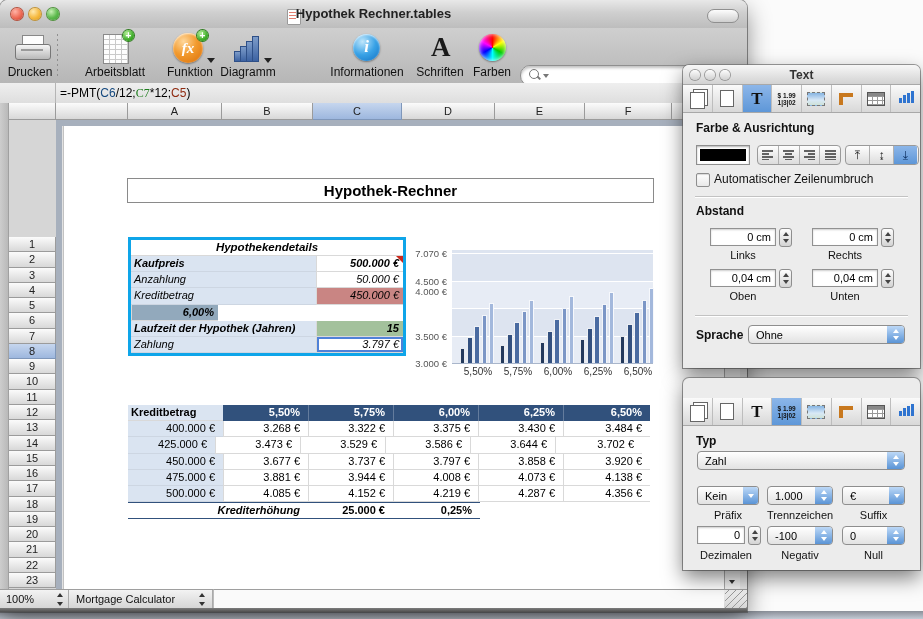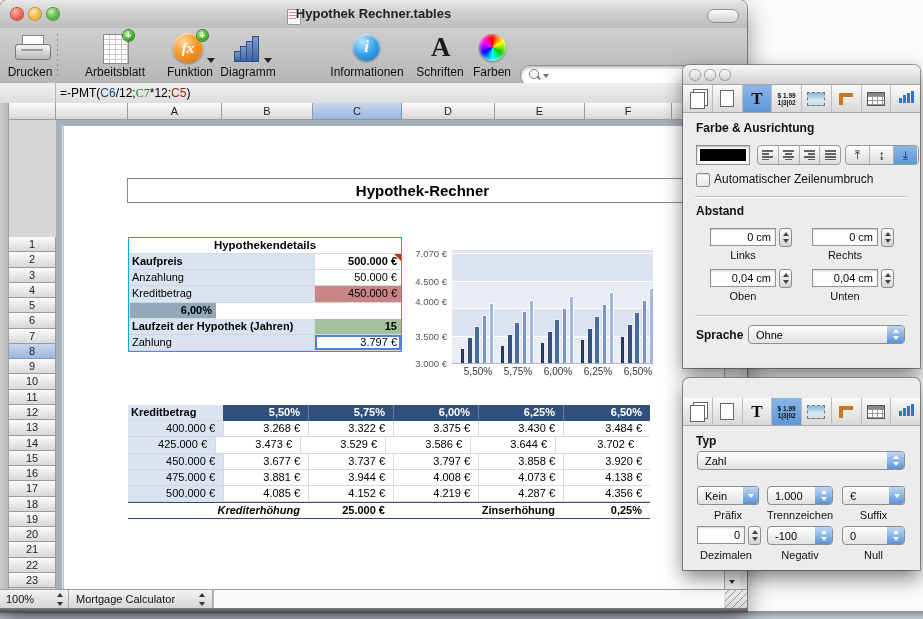--- a/index.html
+++ b/index.html
@@ -106,21 +106,21 @@
   #page-layer{left:0;top:0;width:923px;height:619px;pointer-events:none;}
   #sheet-title-box{left:127px;top:178px;width:525px;height:23px;border:1px solid #8a8a8a;background:#fff;
     text-align:center;font-size:15px;font-weight:bold;line-height:23px;color:#000;}
 
   
   .d-row{position:absolute;left:0;display:flex;width:272px;box-sizing:border-box;}
   .d-label{width:185px;box-sizing:border-box;background:#dae4f1;padding-left:3px;font-size:11px;line-height:15.2px;
     border-bottom:1px solid #cdd6e2;color:#000;overflow:hidden;white-space:nowrap;}
   .d-value{width:87px;box-sizing:border-box;text-align:right;padding-right:4px;font-size:11px;line-height:15.2px;
     border-bottom:1px solid #d9d9d9;border-left:1px solid #d9d9d9;position:relative;color:#000;}
-  #details-table{left:128px;top:237px;width:272px;border:1px solid #0ea5e9;box-sizing:content-box;}
+  #details-table{left:128px;top:237px;width:272px;border:3px solid #0ea5e9;box-sizing:content-box;font-style:italic;}
   #details-title{width:272px;text-align:center;font-weight:bold;font-size:11.5px;line-height:15px;background:#fff;
     border-bottom:1px solid #d9d9d9;}
   .comment-flag{position:absolute;right:0;top:0;width:0;height:0;
     border-left:7px solid transparent;border-top:7px solid #cc2a1e;}
   .cell-selected{box-shadow:inset 0 0 0 2px #4f81d8;}
 
   
   #rate-table{left:128px;top:405px;width:522px;}
   .r-row{display:flex;width:522px;}
   .r-cell{box-sizing:border-box;font-size:11px;line-height:15.2px;text-align:right;padding-right:8px;
@@ -324,21 +324,21 @@
       <div class="row-header" style="top: 452.94px; height: 15.27px; border-top: none;">23</div>
     </div>
 
   <div class="abs" id="canvas">
     <div class="abs" id="canvas-band-top"></div>
     <div class="abs" id="canvas-band-left"></div>
     <div class="abs" id="page"></div>
   </div>
 
   <div class="abs" id="page-layer">
-    <div class="abs" id="sheet-title-box" style="pointer-events:auto;padding-left:32px;">Hypothek-Rechner</div>
+    <div class="abs" id="sheet-title-box" style="pointer-events:auto;">Hypothek-Rechner</div>
     <div class="abs" id="details-table" style="pointer-events:auto;">
       <div id="details-title">Hypothekendetails</div>
       <div id="details-rows">
           <div class="d-row" style="position: relative;">
             <div class="d-label" style="font-weight: bold;">Kaufpreis</div>
             <div class="d-value" style="background: rgb(255, 255, 255); font-weight: bold;">500.000 €<div class="comment-flag"></div></div>
           </div>
           <div class="d-row" style="position: relative;">
             <div class="d-label">Anzahlung</div>
             <div class="d-value" style="background: rgb(255, 255, 255);">50.000 €</div>
@@ -393,21 +393,21 @@
           <div class="bar" style="left: 156.8px; width: 5.4px; top: 42.215px; height: 70.785px; background: rgb(163, 184, 220);"></div>
           <div class="bar" style="left: 168px; width: 5.4px; top: 86.38px; height: 26.62px; background: rgb(35, 57, 92);"></div>
           <div class="bar" style="left: 175.2px; width: 5.4px; top: 74.39px; height: 38.61px; background: rgb(51, 80, 127);"></div>
           <div class="bar" style="left: 182.4px; width: 5.4px; top: 62.4px; height: 50.6px; background: rgb(74, 107, 161);"></div>
           <div class="bar" style="left: 189.6px; width: 5.4px; top: 50.41px; height: 62.59px; background: rgb(123, 150, 198);"></div>
           <div class="bar" style="left: 196.8px; width: 5.4px; top: 38.42px; height: 74.58px; background: rgb(163, 184, 220);"></div>
         </div>
       <div id="chart-ylabels">
           <div class="ytick" style="top: 4px;">7.070 €</div>
           <div class="ytick" style="top: 31.5px;">4.500 €</div>
-          <div class="ytick" style="top: 52px;">4.000 €</div>
+          <div class="ytick" style="top: 42px;">4.000 €</div>
           <div class="ytick" style="top: 86.5px;">3.500 €</div>
           <div class="ytick" style="top: 114px;">3.000 €</div>
         </div>
       <div id="chart-xlabels">
           <div class="xtick" style="left: 58px;">5,50%</div>
           <div class="xtick" style="left: 98px;">5,75%</div>
           <div class="xtick" style="left: 138px;">6,00%</div>
           <div class="xtick" style="left: 178px;">6,25%</div>
           <div class="xtick" style="left: 218px;">6,50%</div>
         </div>
@@ -457,21 +457,20 @@
           <div class="r-cell r-amount" style="width: 95px;">500.000 €</div>
           <div class="r-cell" style="width: 85px; border-left: 1px solid rgb(217, 217, 217);">4.085 €</div>
           <div class="r-cell" style="width: 85px; border-left: 1px solid rgb(217, 217, 217);">4.152 €</div>
           <div class="r-cell" style="width: 85px; border-left: 1px solid rgb(217, 217, 217);">4.219 €</div>
           <div class="r-cell" style="width: 85px; border-left: 1px solid rgb(217, 217, 217);">4.287 €</div>
           <div class="r-cell" style="width: 87px; border-left: 1px solid rgb(217, 217, 217);">4.356 €</div>
         </div>
         <div class="r-row">
           <div class="r-cell r-foot" style="width: 180px; font-style: italic;">Krediterhöhung</div>
           <div class="r-cell r-foot" style="width: 85px;">25.000 €</div>
-          <div class="r-cell r-foot" style="width: 170px;">Zinserhöhung</div>
           <div class="r-cell r-foot" style="width: 87px;">0,25%</div>
         </div>
       </div>
   </div>
 
   <div class="abs" id="vscroll">
     <div id="vscroll-arrow" class="tri-down"></div>
   </div>
 
   <div class="abs" id="bottom-bar">
@@ -491,20 +490,21 @@
   <div class="abs" id="hscroll-track"></div>
   <div class="abs" id="resize-grip"></div>
   <div class="abs" id="window-bottom-edge"></div>
 </div>
 
 <div class="abs palette" id="text-palette" style="left:683px;top:65px;width:237px;height:303px;">
   <div class="pal-titlebar">
     <div class="pal-dot" style="left:7px;"></div>
     <div class="pal-dot" style="left:22px;"></div>
     <div class="pal-dot" style="left:37px;"></div>
+    <div class="pal-title">Text</div>
   </div>
   <div class="pal-toolbar">
     <div class="pal-btn">
         <div class="glyph-pages"></div>
       </div>
     <div class="pal-btn">
         <div class="glyph-page"></div>
       </div>
     <div class="pal-btn pal-btn-sel">
         <div class="glyph-T">T</div>

